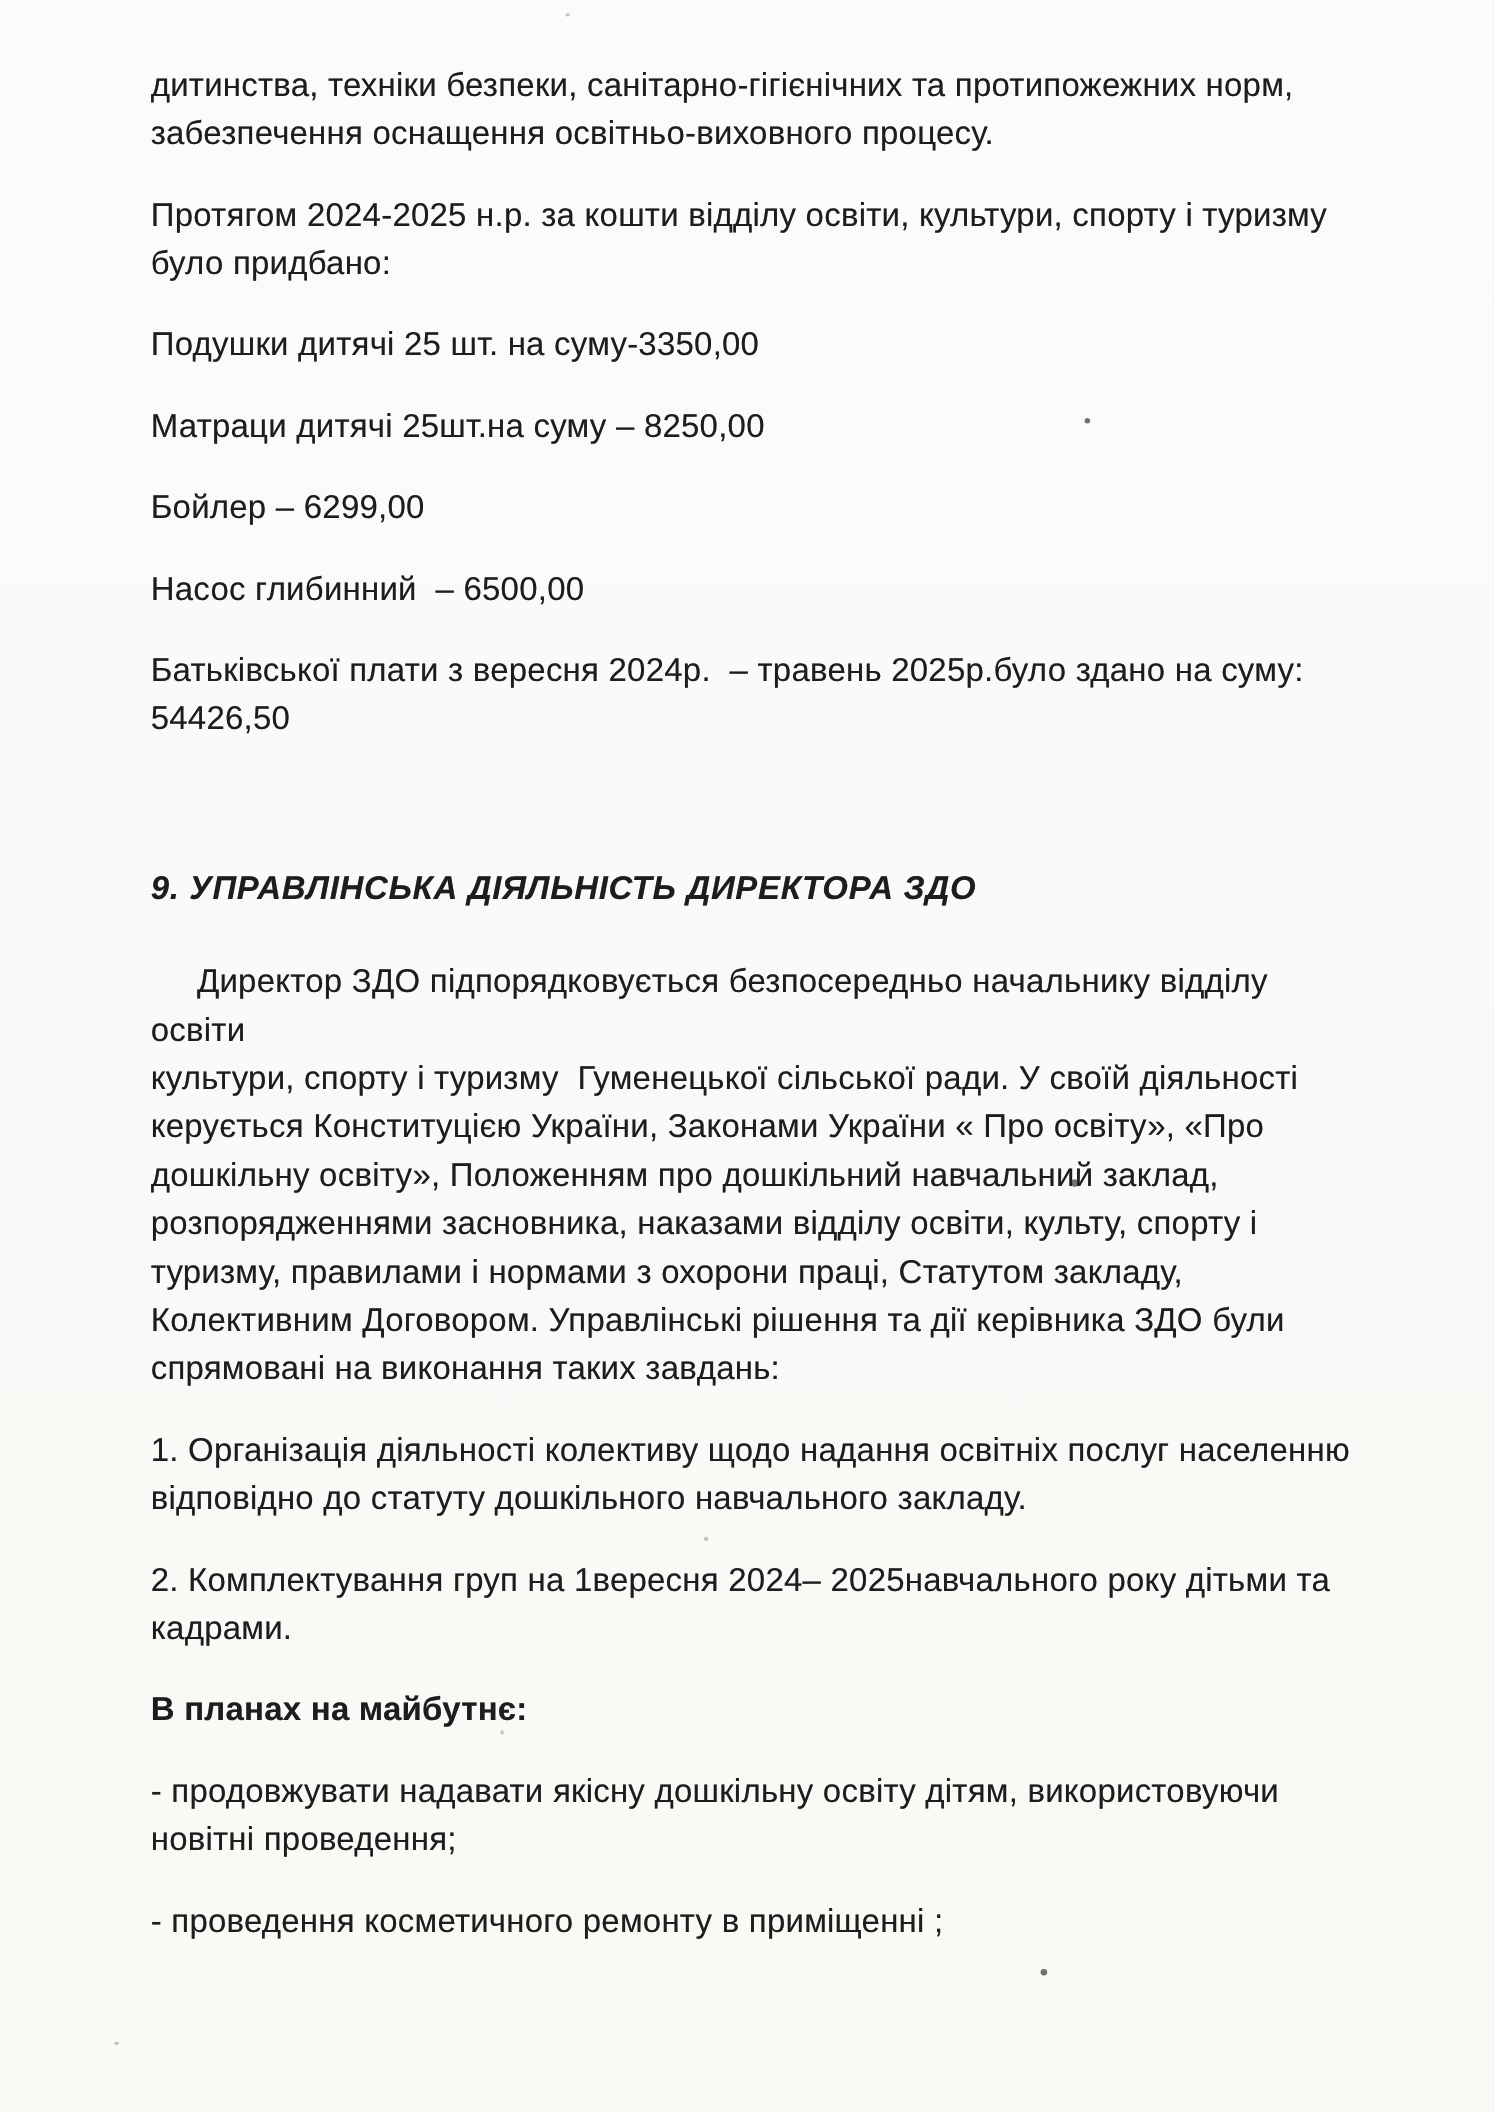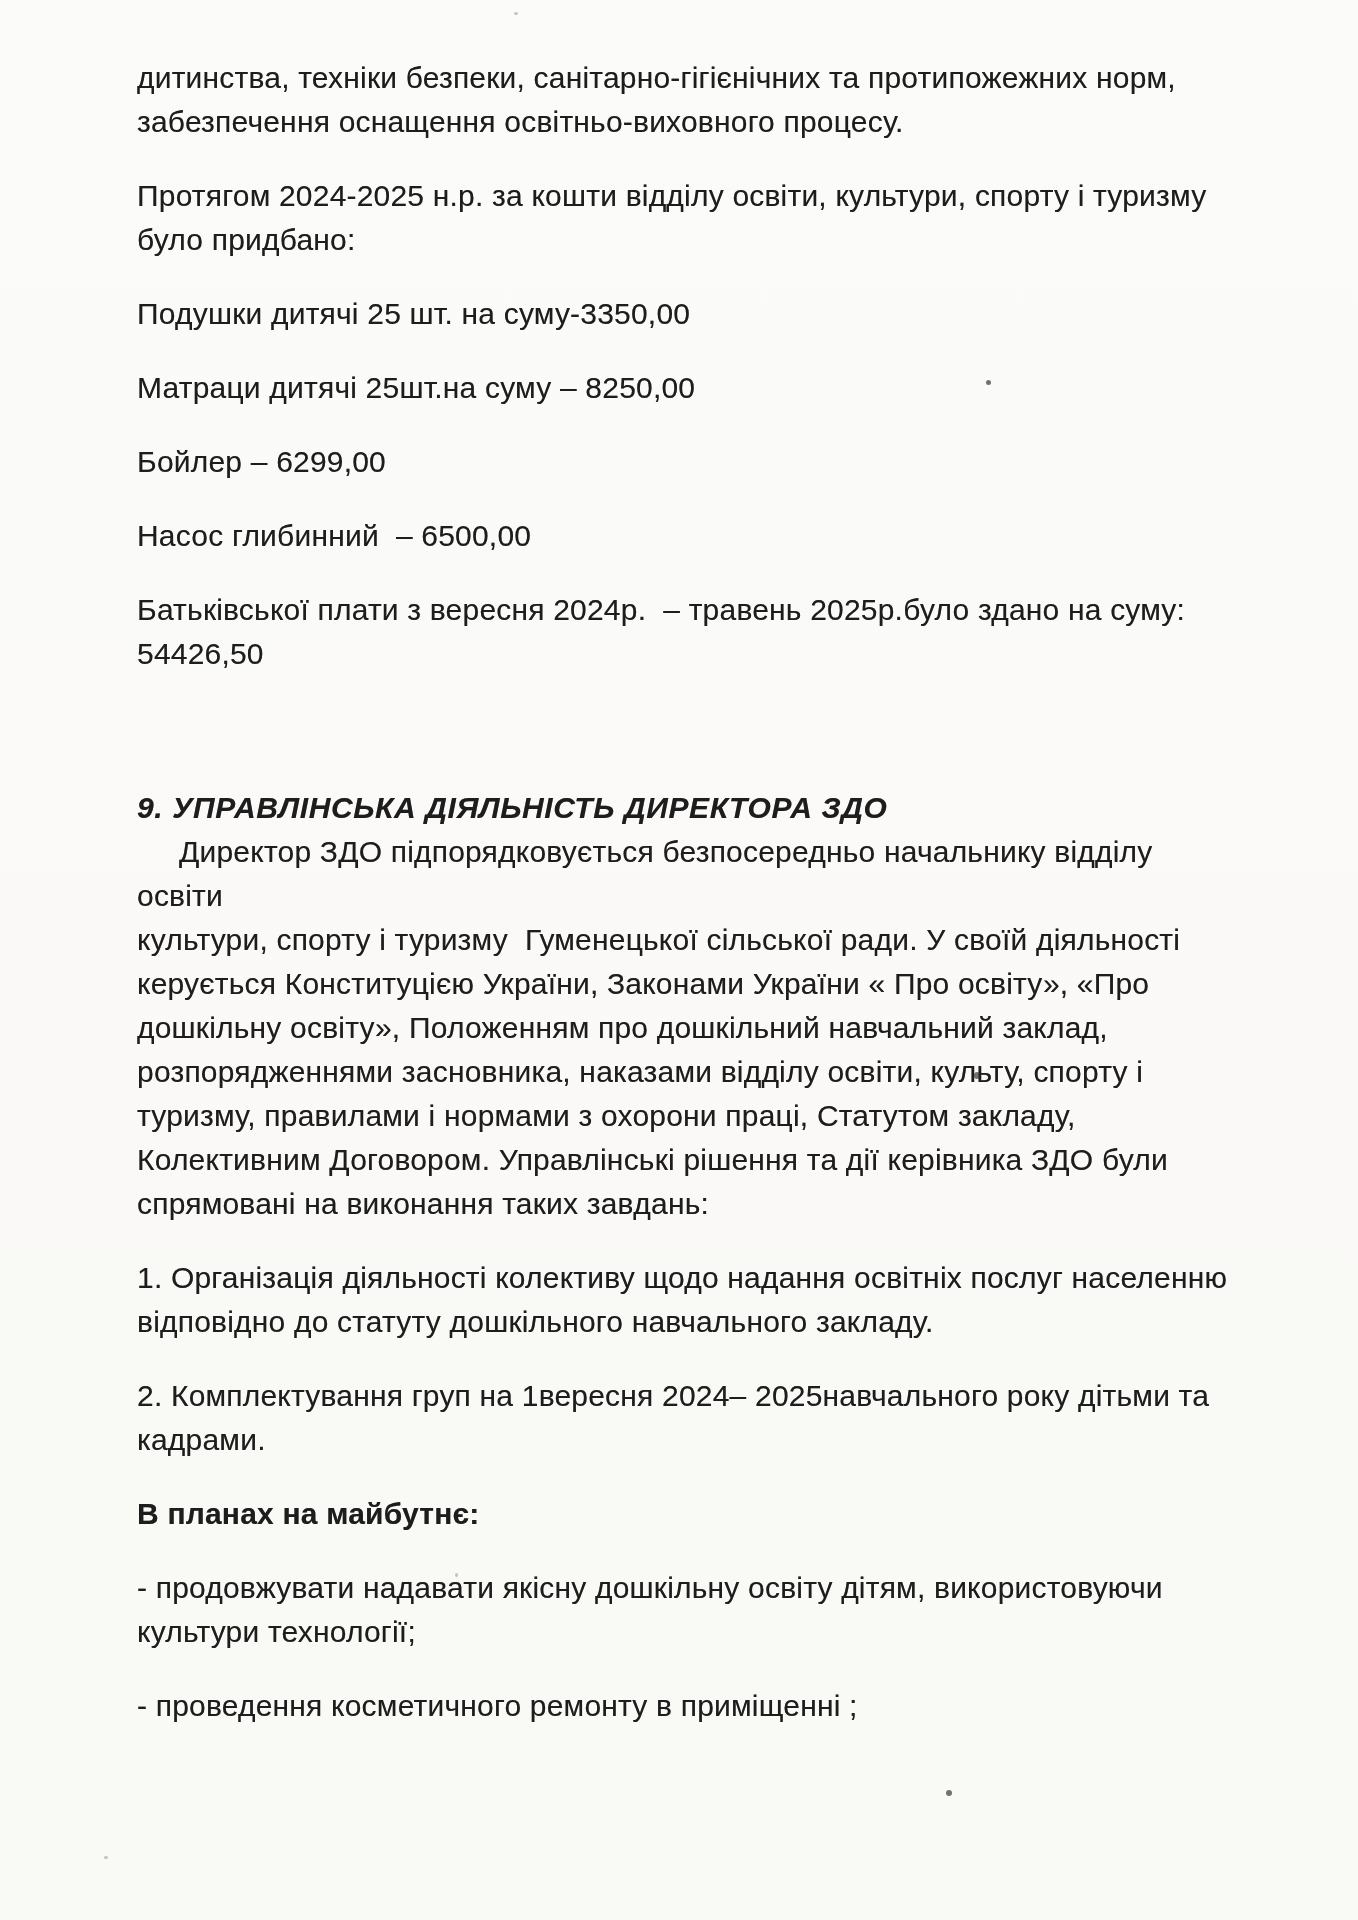--- a/index.html
+++ b/index.html
@@ -30,21 +30,21 @@
   .block { margin-top: 30px; }
   .block:first-child { margin-top: 0; }
   .line { display: block; white-space: pre-wrap; }
   .block.heading {
     margin-top: 110px;
     font-weight: bold;
     font-style: italic;
     letter-spacing: 0.6px;
   }
   .block.bold { font-weight: bold; }
-  .block.indent-first .line:first-child { text-indent: 42px; }
+  .block.indent-first .line:first-child { text-indent: 42px; margin-top: 41px; }
   .block.after-heading { margin-top: 0; }
   
   .speck {
     position: absolute;
     background: rgba(40,40,40,0.65);
     border-radius: 50%;
   }
   .speck.faint { background: rgba(90,90,90,0.35); }
 </style>
 </head>
@@ -95,21 +95,21 @@
       </div>
       <div class="block body">
         <span class="line">2. Комплектування груп на 1вересня 2024– 2025навчального року дітьми та</span>
         <span class="line">кадрами.</span>
       </div>
       <div class="block bold">
         <span class="line">В планах на майбутнє:</span>
       </div>
       <div class="block body">
         <span class="line">- продовжувати надавати якісну дошкільну освіту дітям, використовуючи</span>
-        <span class="line">культури технології;</span>
+        <span class="line">новітні проведення;</span>
       </div>
       <div class="block body">
         <span class="line">- проведення косметичного ремонту в приміщенні ;</span>
       </div>
     </div>
 
   <div class="speck faint" style="left:514px; top:12px; width:4px; height:3px;"></div>
   <div class="speck" style="left:986px; top:380px; width:5px; height:5px;"></div>
   <div class="speck" style="left:974px; top:1072px; width:6px; height:7px;"></div>
   <div class="speck" style="left:946px; top:1790px; width:6px; height:6px;"></div>

